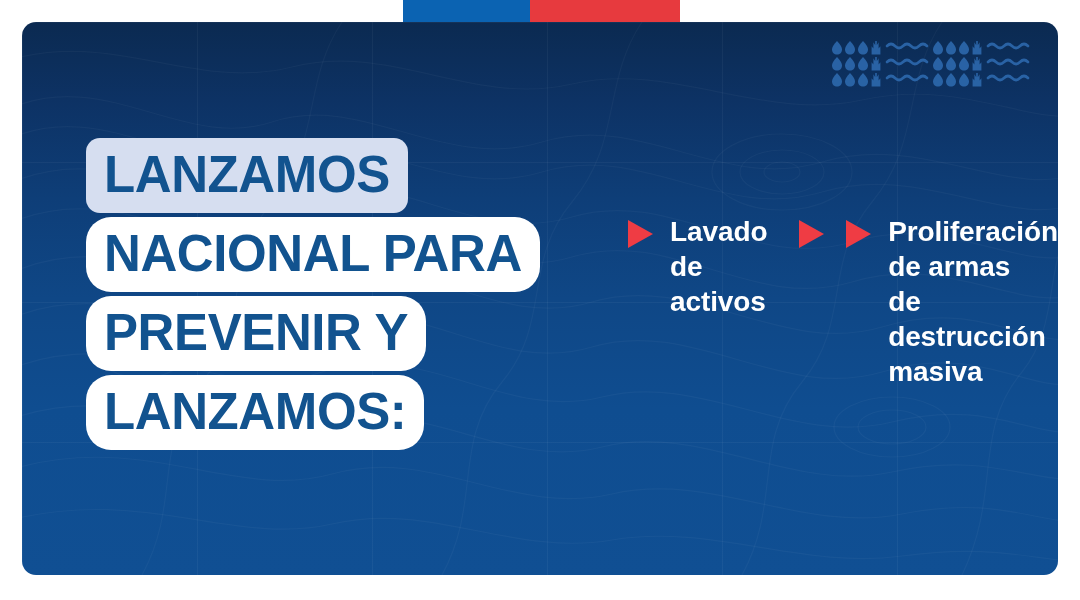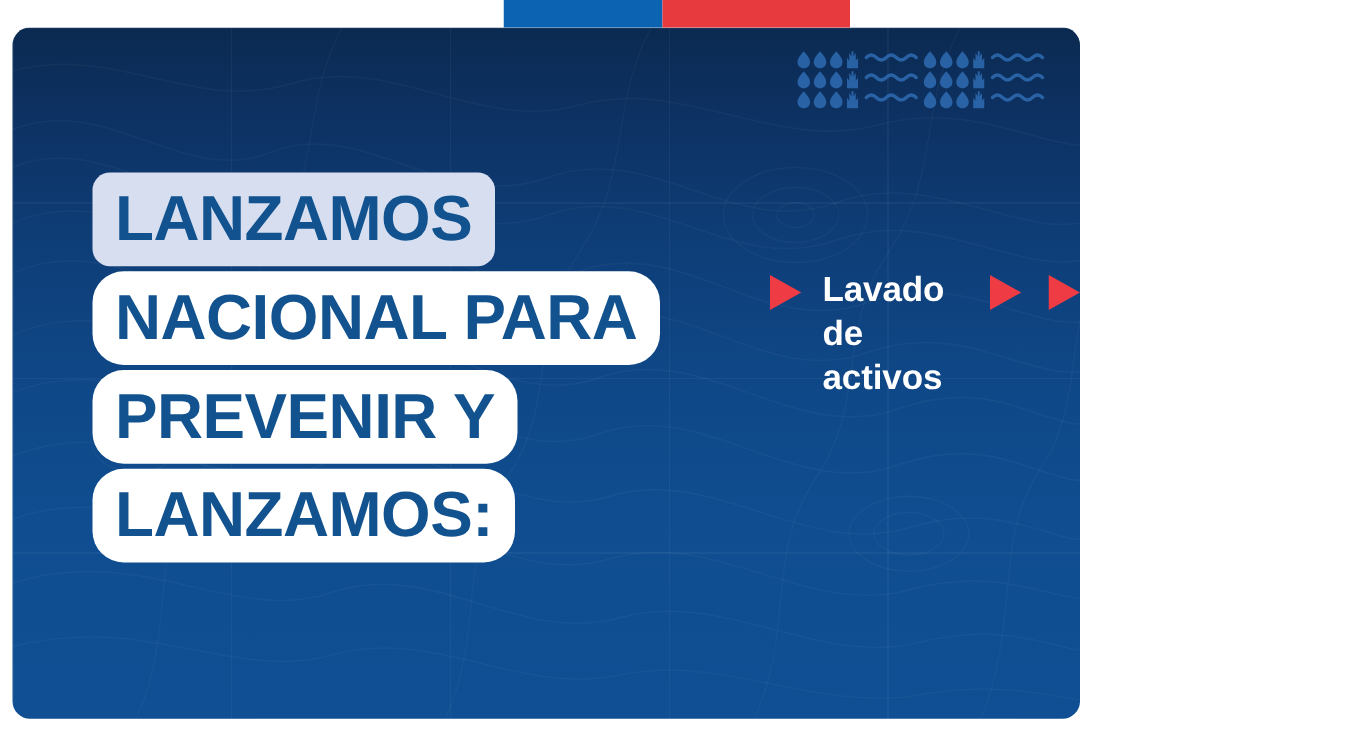--- a/index.html
+++ b/index.html
@@ -21,22 +21,22 @@
     background:#0b63b2;
   }
   #flag-red{
     position:absolute;top:0;left:530px;width:150px;height:22px;
     background:#e73a3e;
   }
 
   
   #card{
     position:absolute;
-    left:10px;top:22px;
-    width:854px;height:553px;
+    left:22px;top:22px;
+    width:1036px;height:553px;
     border-radius:14px;
     overflow:hidden;
     background:linear-gradient(180deg,
        #0b2a51 0%,
        #0d3264 14%,
        #0e3e78 32%,
        #0f4786 50%,
        #0f4d90 70%,
        #104f93 100%);
     box-shadow:0 0 0 0 rgba(0,0,0,0);
@@ -230,16 +230,18 @@
   <div id="bullet-list">
     <div class="bullet-row">
       <span class="bullet-marker"></span>
       <span class="bullet-text">Lavado de activos</span>
     </div>
     <div class="bullet-row">
       <span class="bullet-marker"></span>
     </div>
     <div class="bullet-row">
       <span class="bullet-marker"></span>
+      <span class="bullet-text">Proliferación de armas
+de destrucción masiva</span>
     </div>
   </div>
 
 </div>
 
 </body></html>

